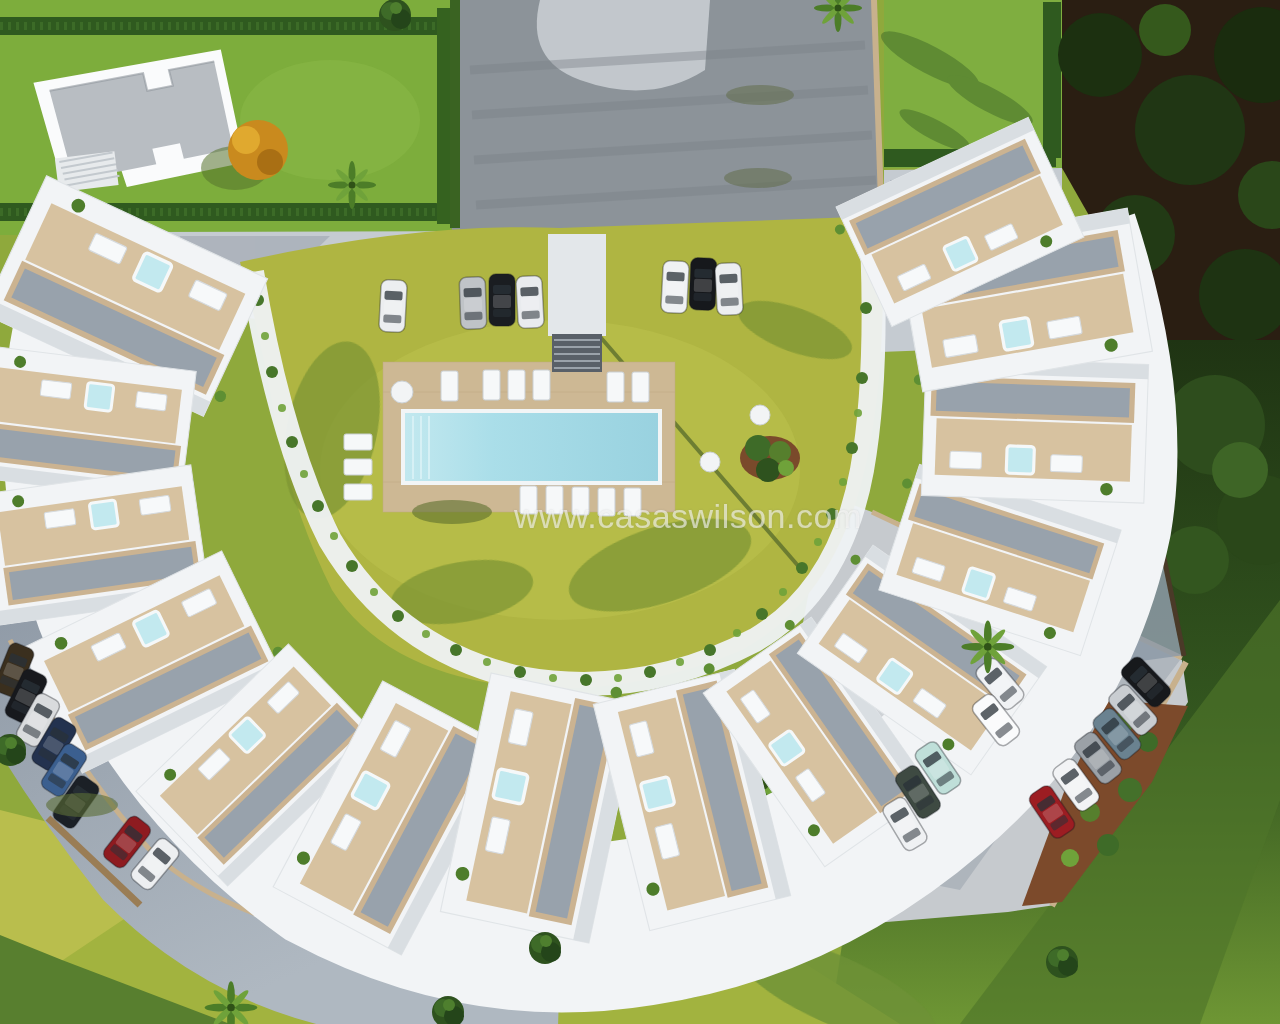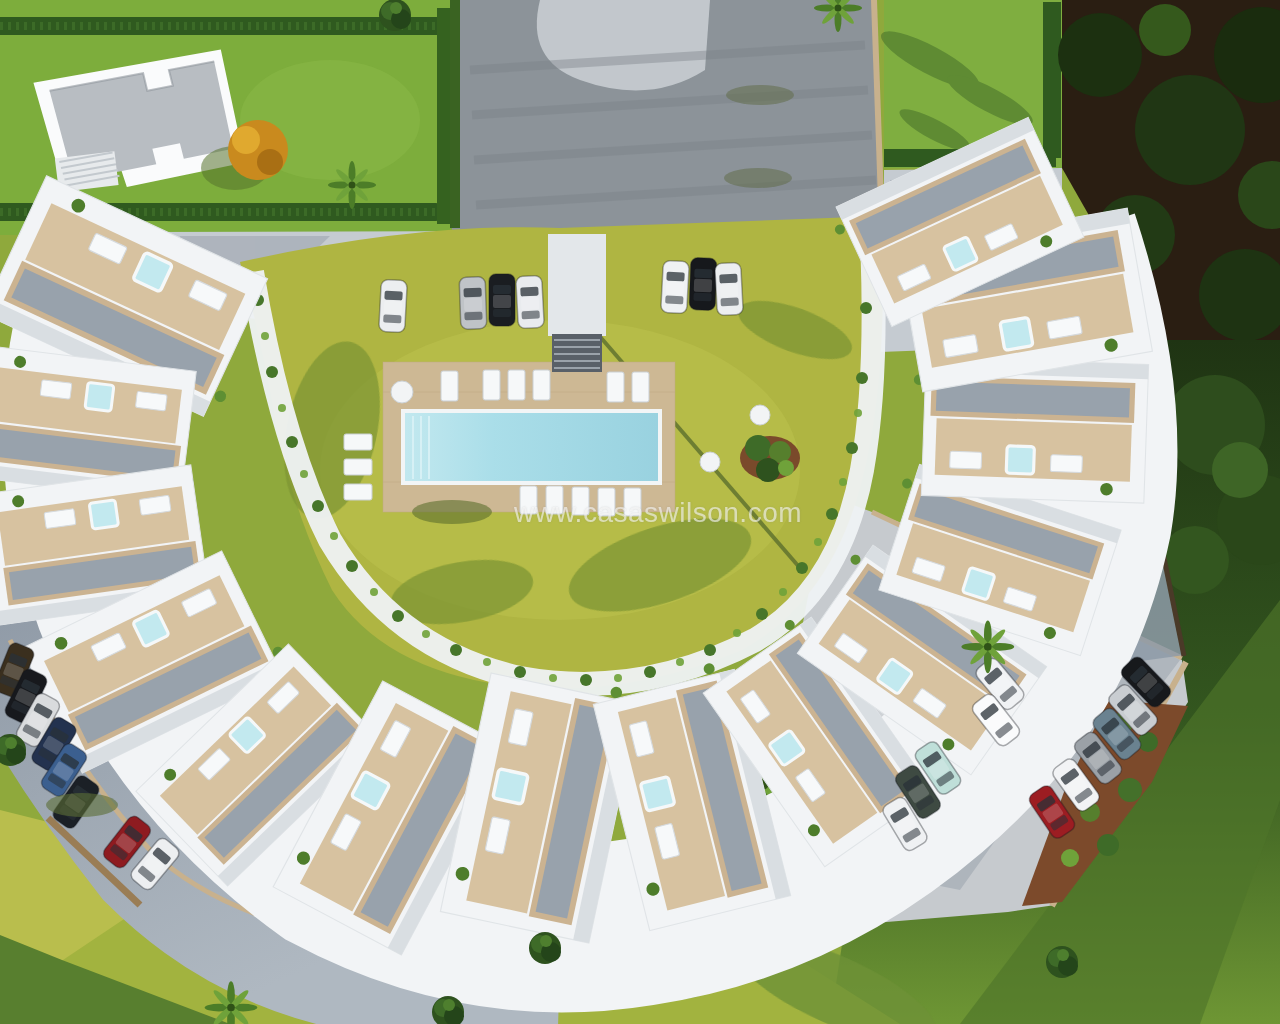--- a/index.html
+++ b/index.html
@@ -1,21 +1,21 @@
 <!DOCTYPE html>
 <html><head>
 <meta charset="utf-8">
 <style>
   html,body{margin:0;padding:0;background:#222;}
   #stage{position:relative;width:1280px;height:1024px;overflow:hidden;
          font-family:"Liberation Sans",sans-serif;}
   #stage svg{position:absolute;inset:0;display:block;}
   .watermark{
     position:absolute;left:514px;top:497px;width:260px;
-    font-size:28px;letter-spacing:.5px;font-weight:400;
+    font-size:34px;letter-spacing:.5px;font-weight:400;
     color:rgba(255,255,255,.58);white-space:nowrap;
     text-shadow:0 0 2px rgba(120,120,120,.25);
     user-select:none;pointer-events:none;
   }
 </style>
 </head>
 <body>
 
 <div id="stage">
 <svg viewBox="0 0 1280 1024" width="1280" height="1024">

